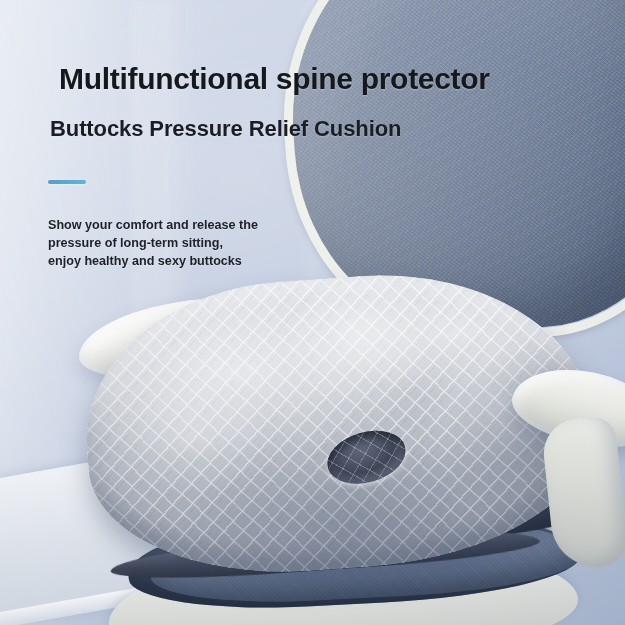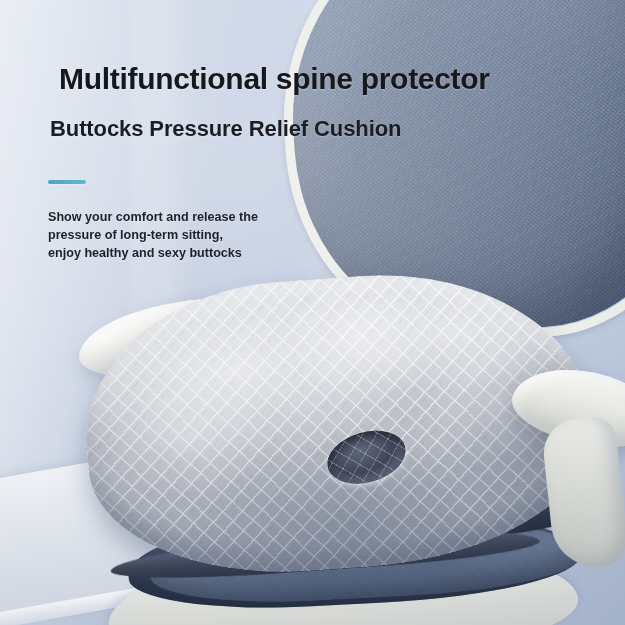--- a/index.html
+++ b/index.html
@@ -316,21 +316,21 @@
     text-shadow:0 1px 2px rgba(255,255,255,0.28);
     text-align:right;
   }
   .accent-rule {
     position:absolute; left:48px; top:180px;
     width:38px; height:4px; border-radius:2px;
     background:linear-gradient(90deg,#4fa3c4,#63b6d2);
     box-shadow:0 1px 2px rgba(255,255,255,0.35);
   }
   .body-copy {
-    position:absolute; left:48px; top:208px;
+    position:absolute; left:48px; top:216px;
     font-size:12.6px; font-weight:700; line-height:1.44;
     color:#1c2028; white-space:pre-line;
     text-shadow:0 1px 1px rgba(255,255,255,0.26);
   }
 </style>
 </head>
 <body>
 
 <div id="scene">
 

